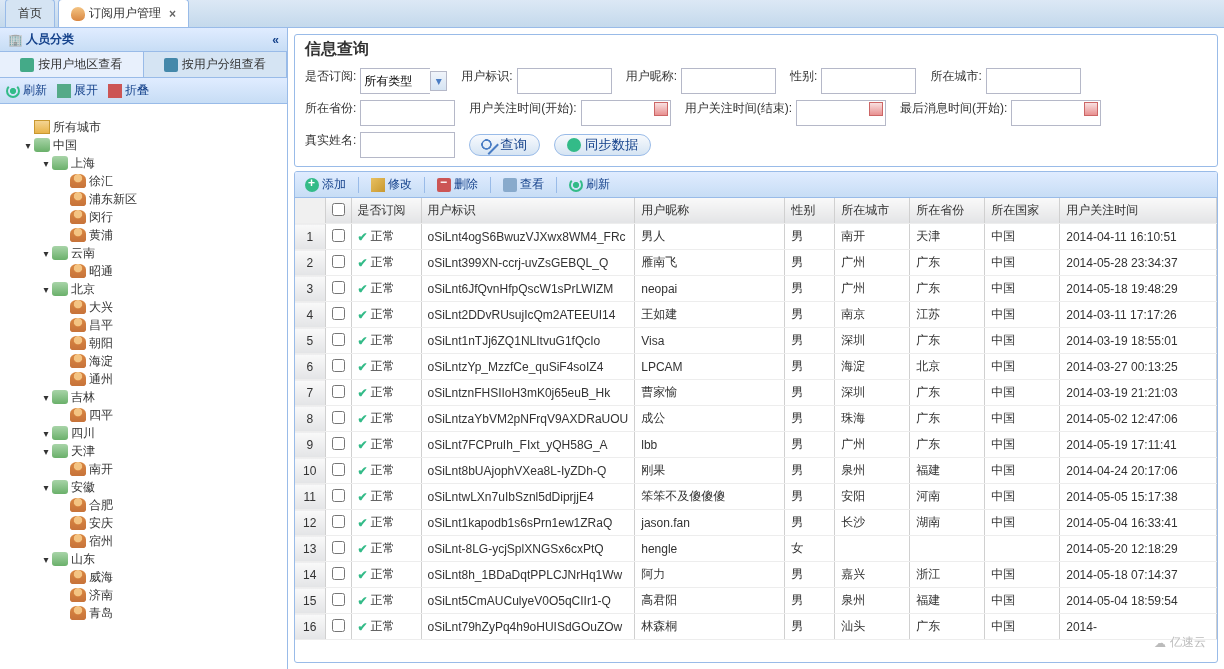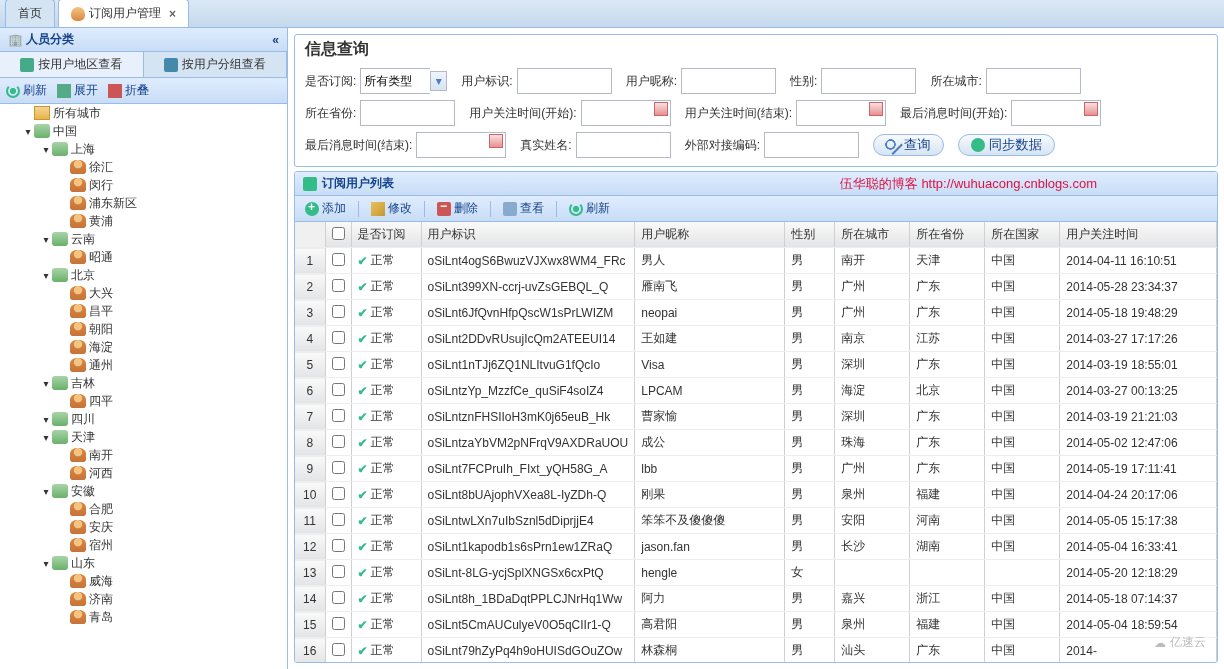--- a/index.html
+++ b/index.html
@@ -22,36 +22,36 @@
     .sub-tab.active { background: #e8f0fc; }
     .view-icon { width: 14px; height: 14px; background: #4a8; border-radius: 2px; display: inline-block; }
     
     .tree-toolbar { height: 26px; background: linear-gradient(to bottom, #e0ecff, #c7ddf5); border-bottom: 1px solid #99bbe8; display: flex; align-items: center; padding: 0 6px; gap: 10px; }
     .tree-toolbar .tb-item { display: flex; align-items: center; gap: 3px; cursor: pointer; color: #15428b; }
     .tb-icon { width: 14px; height: 14px; display: inline-block; }
     .refresh-icon { background: radial-gradient(circle, #3b8 40%, transparent 45%); border: 2px solid #3b8; border-radius: 50%; border-top-color: transparent; }
     .expand-icon { background: #5a8; }
     .collapse-icon { background: #c55; }
     
-    .tree { flex: 1; overflow-y: auto; background: #fff; padding: 0 0; text-align: center; }
+    .tree { flex: 1; overflow-y: auto; background: #fff; padding: 14px 0; text-align: center; }
     .tree-node { display: flex; align-items: center; height: 18px; padding: 0 4px; white-space: nowrap; }
     .tree-node .indent { display: inline-block; }
     .tree-node .toggle { width: 12px; height: 12px; display: inline-flex; align-items: center; justify-content: center; font-size: 10px; color: #333; cursor: pointer; }
     .tree-node .node-icon { width: 16px; height: 14px; margin-right: 3px; display: inline-block; }
     .building-icon { background: linear-gradient(#f4d493, #e8b44a); border: 1px solid #c89830; }
     .group-icon { background: linear-gradient(#a8d4a8, #6ab06a); border-radius: 3px; }
     .person-icon { background: radial-gradient(circle at 50% 30%, #f4c483 30%, #d98742 35%, transparent 40%), linear-gradient(#d98742, #c7733a); border-radius: 40% 40% 20% 20%; }
     .tree-node .label { cursor: pointer; }
     
     .content { flex: 1; display: flex; flex-direction: column; padding: 6px; gap: 4px; background: #fff; overflow: hidden; }
     
     .search-panel { border: 1px solid #99bbe8; border-radius: 3px; }
     .search-title { padding: 4px 10px; font-weight: bold; font-size: 16px; }
     .search-form { padding: 4px 10px 8px; display: flex; flex-wrap: wrap; gap: 6px 14px; align-items: center; }
-    .form-item { display: flex; align-items: center; gap: 4px; }
+    .form-item { display: flex; gap: 4px; }
     .form-item label { white-space: nowrap; }
     .form-item input, .form-item select { border: 1px solid #b5b8c8; height: 20px; padding: 12px 3px; font-size: 12px; }
     .combo { display: flex; align-items: center; }
     .combo input { width: 70px; border-right: none; }
     .combo .arrow { width: 17px; height: 20px; background: linear-gradient(#f0f4fa, #d5e4f3); border: 1px solid #b5b8c8; display: flex; align-items: center; justify-content: center; color: #4a7dc4; cursor: pointer; }
     .date-input { position: relative; }
     .date-input input { width: 90px; padding-right: 20px; }
     .date-input .cal-icon { position: absolute; right: 3px; top: 2px; width: 14px; height: 14px; background: linear-gradient(#f8e0e0, #e89090); border: 1px solid #c66; cursor: pointer; }
     .btn { height: 22px; padding: 0 12px; background: linear-gradient(to bottom, #f8fafd, #d5e4f3); border: 1px solid #99bbe8; border-radius: 11px; display: inline-flex; align-items: center; gap: 4px; cursor: pointer; color: #15428b; }
     .btn-icon { width: 14px; height: 14px; display: inline-block; }
@@ -160,32 +160,32 @@
         <div class="tree-node">
           <span class="indent" style="width:54px"></span>
           <span class="toggle"></span>
           <span class="node-icon person-icon"></span>
           <span class="label">徐汇</span>
         </div>
         <div class="tree-node">
           <span class="indent" style="width:54px"></span>
           <span class="toggle"></span>
           <span class="node-icon person-icon"></span>
+          <span class="label">浦东新区</span>
+        </div>
+        <div class="tree-node">
+          <span class="indent" style="width:54px"></span>
+          <span class="toggle"></span>
+          <span class="node-icon person-icon"></span>
           <span class="label">闵行</span>
         </div>
         <div class="tree-node">
           <span class="indent" style="width:54px"></span>
           <span class="toggle"></span>
           <span class="node-icon person-icon"></span>
-          <span class="label">浦东新区</span>
-        </div>
-        <div class="tree-node">
-          <span class="indent" style="width:54px"></span>
-          <span class="toggle"></span>
-          <span class="node-icon person-icon"></span>
           <span class="label">黄浦</span>
         </div>
         <div class="tree-node">
           <span class="indent" style="width:36px"></span>
           <span class="toggle">▾</span>
           <span class="node-icon group-icon"></span>
           <span class="label">云南</span>
         </div>
         <div class="tree-node">
           <span class="indent" style="width:54px"></span>
@@ -251,26 +251,20 @@
           <span class="indent" style="width:36px"></span>
           <span class="toggle">▾</span>
           <span class="node-icon group-icon"></span>
           <span class="label">天津</span>
         </div>
         <div class="tree-node">
           <span class="indent" style="width:54px"></span>
           <span class="toggle"></span>
           <span class="node-icon person-icon"></span>
           <span class="label">南开</span>
-        </div>
-        <div class="tree-node">
-          <span class="indent" style="width:54px"></span>
-          <span class="toggle"></span>
-          <span class="node-icon person-icon"></span>
-          <span class="label">河西</span>
         </div>
         <div class="tree-node">
           <span class="indent" style="width:36px"></span>
           <span class="toggle">▾</span>
           <span class="node-icon group-icon"></span>
           <span class="label">安徽</span>
         </div>
         <div class="tree-node">
           <span class="indent" style="width:54px"></span>
           <span class="toggle"></span>
@@ -353,48 +347,35 @@
           </div>
         <div class="form-item">
             <label>用户关注时间(结束):</label>
             <div class="date-input"><input type="text" style=""><span class="cal-icon"></span></div>
           </div>
         <div class="form-item">
             <label>最后消息时间(开始):</label>
             <div class="date-input"><input type="text" style=""><span class="cal-icon"></span></div>
           </div>
         <div class="form-item">
-            <label>最后消息时间(结束):</label>
-            <div class="date-input"><input type="text" style=""><span class="cal-icon"></span></div>
-          </div>
-        <div class="form-item">
             <label>真实姓名:</label>
-            <input type="text" style="width: 95px;">
-          </div>
-        <div class="form-item">
-            <label>外部对接编码:</label>
             <input type="text" style="width: 95px;">
           </div>
         <button class="btn">
             <span class="btn-icon search-btn-icon"></span>
             <span>查询</span>
           </button>
         <button class="btn">
             <span class="btn-icon sync-icon"></span>
             <span>同步数据</span>
           </button>
       </div>
     </div>
 
     <div class="grid-panel">
-      <div class="grid-header">
-        <span class="grid-icon"></span>
-        <span>订阅用户列表</span>
-        <span class="watermark">伍华聪的博客 http://wuhuacong.cnblogs.com</span>
-      </div>
       <div class="grid-toolbar">
         <div class="tb-btn">
             <span class="add-icon"></span>
             <span>添加</span>
           </div>
         <span class="sep"></span>
         <div class="tb-btn">
             <span class="edit-icon"></span>
             <span>修改</span>
           </div>
@@ -478,21 +459,21 @@
                 <td class="col-chk"><input type="checkbox" style=""></td>
                 <td class="col-sub">
                   <span class="status-ok"><span class="check">✔</span>正常</span>
                 </td>
                 <td class="col-uid">oSiLnt2DDvRUsujIcQm2ATEEUI14</td>
                 <td class="col-nick">王如建</td>
                 <td class="col-sex">男</td>
                 <td class="col-city">南京</td>
                 <td class="col-prov">江苏</td>
                 <td class="col-country">中国</td>
-                <td>2014-03-27 17:17:26</td>
+                <td>2014-03-11 17:17:26</td>
               </tr>
               <tr>
                 <td class="col-num">5</td>
                 <td class="col-chk"><input type="checkbox" style=""></td>
                 <td class="col-sub">
                   <span class="status-ok"><span class="check">✔</span>正常</span>
                 </td>
                 <td class="col-uid">oSiLnt1nTJj6ZQ1NLItvuG1fQcIo</td>
                 <td class="col-nick">Visa</td>
                 <td class="col-sex">男</td>

